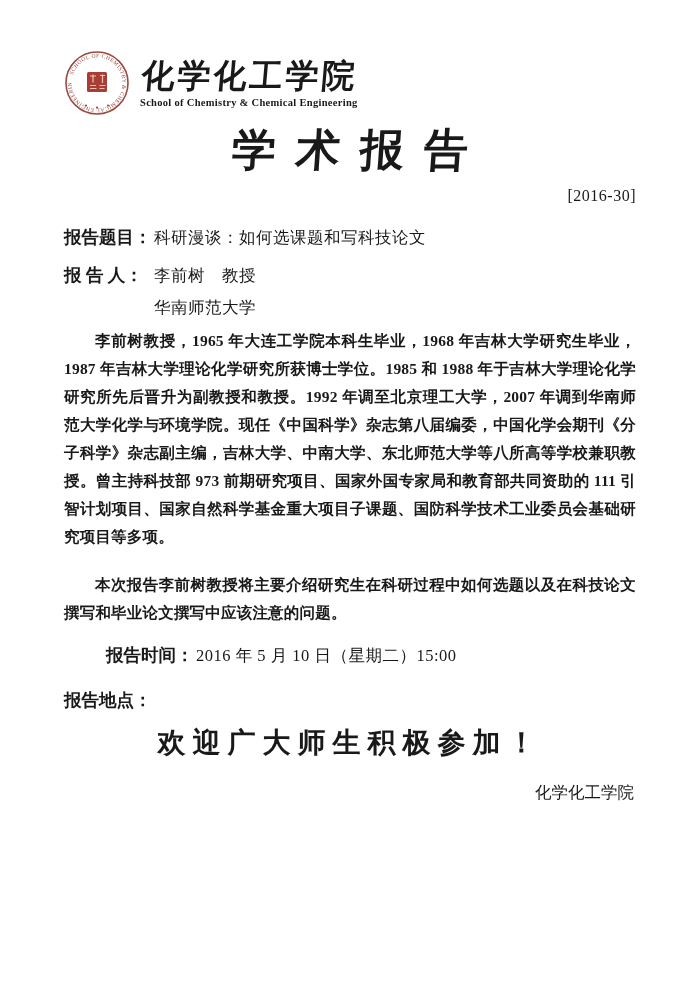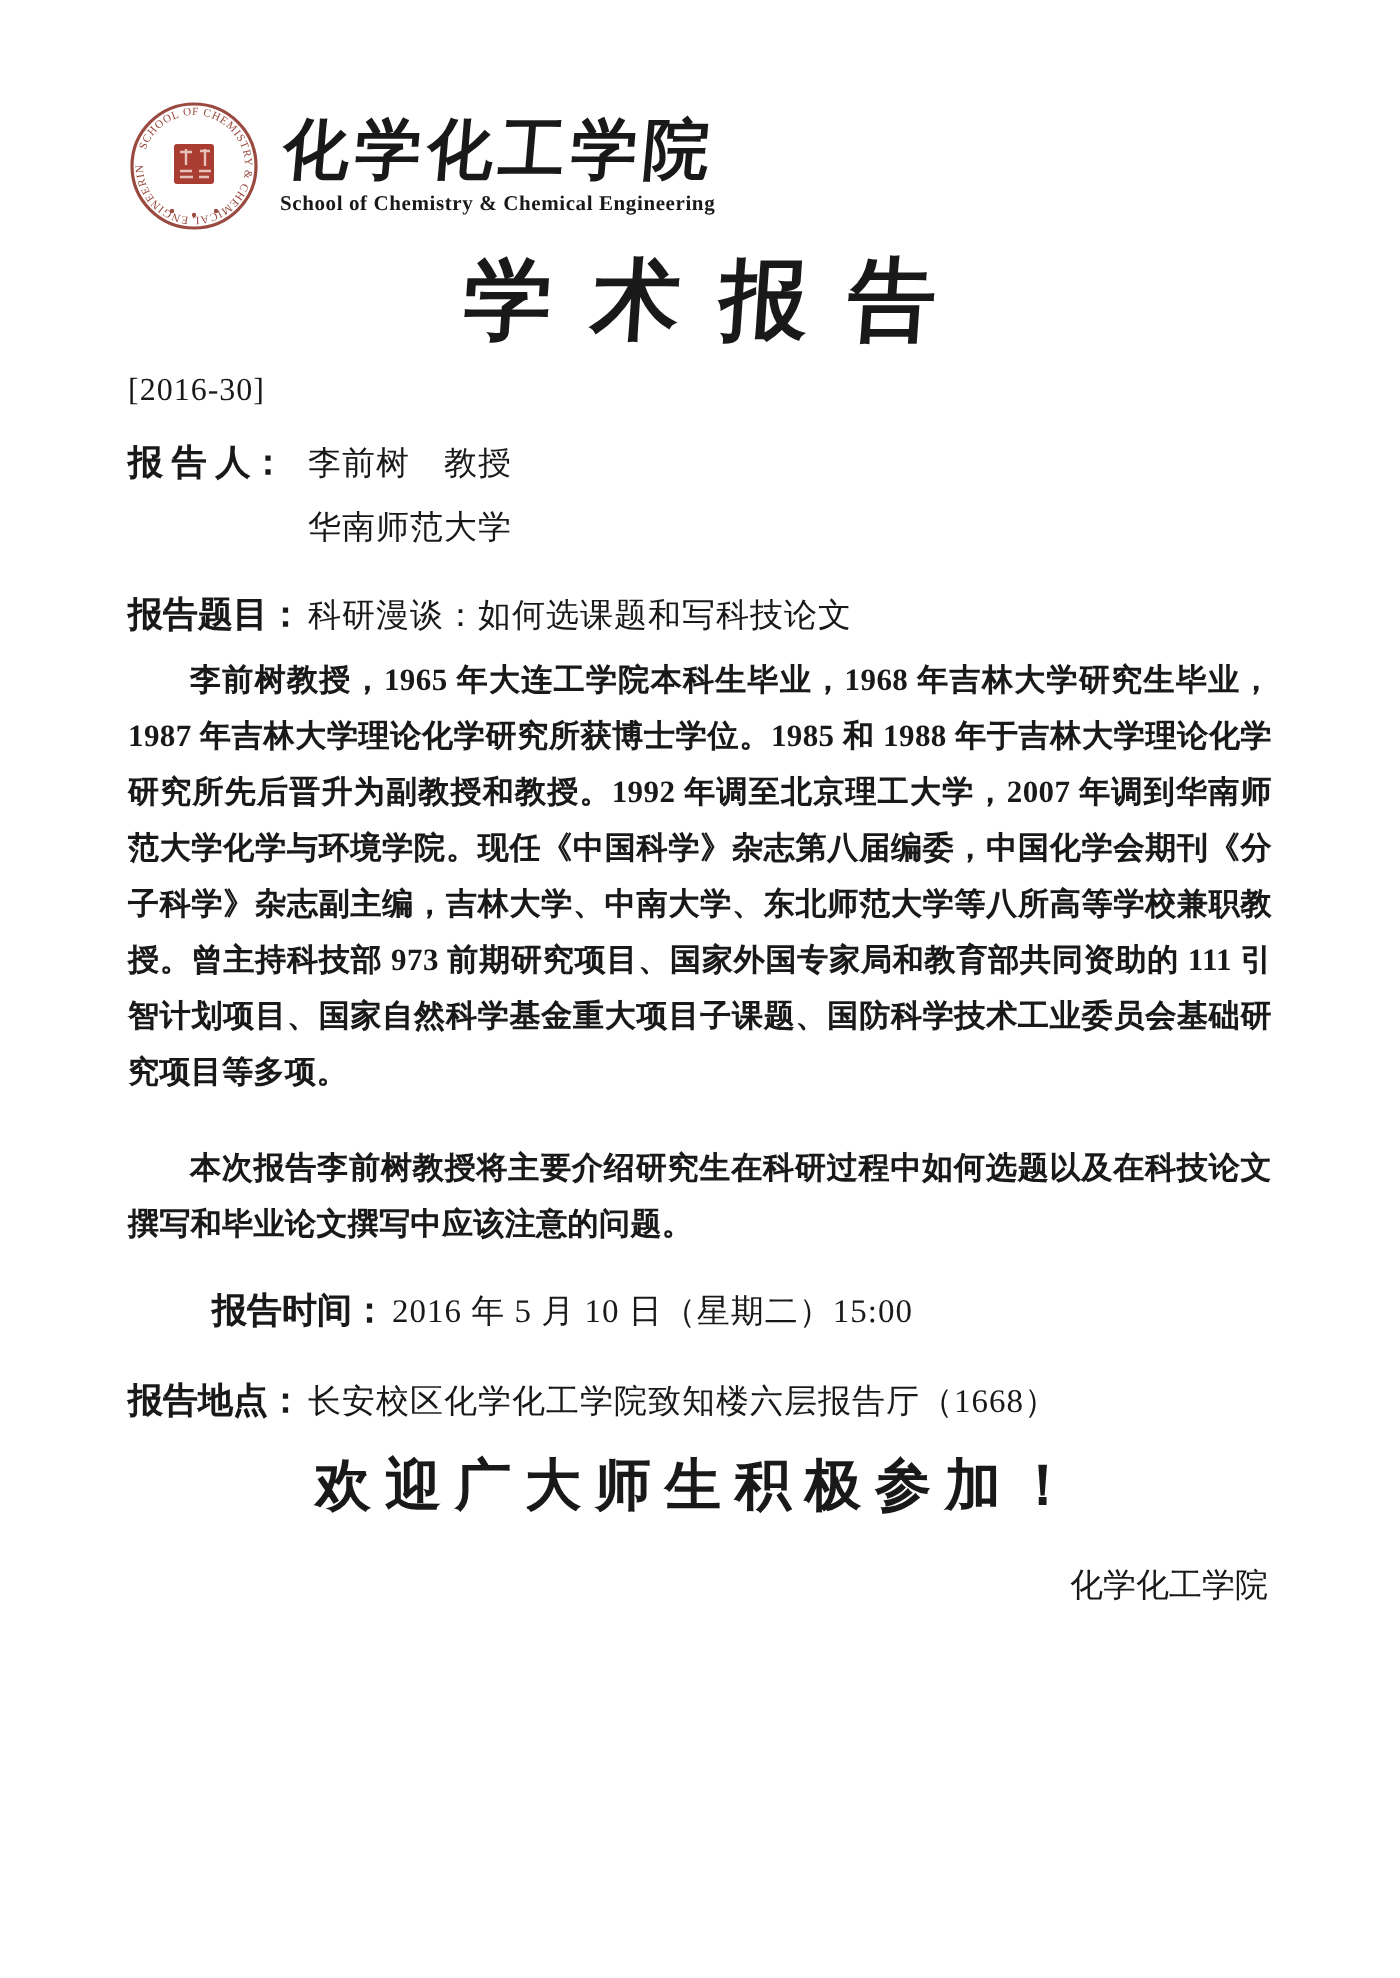--- a/index.html
+++ b/index.html
@@ -16,21 +16,21 @@
   .logo-name{
     font-size:33px;font-weight:900;letter-spacing:3px;line-height:1.1;
     transform:skewX(-5deg);transform-origin:left bottom;white-space:nowrap;
   }
   .logo-sub{font-size:10.5px;font-weight:bold;letter-spacing:0.3px;margin-top:2px;}
   
   .doc-title{
     text-align:center;font-size:44px;font-weight:900;letter-spacing:20px;
     text-indent:20px;margin-top:10px;line-height:1.15;transform:skewX(-4deg);
   }
-  .doc-number{text-align:left;font-size:16px;margin-top:10px;letter-spacing:0.5px;}
+  .doc-number{text-align:right;font-size:16px;margin-top:10px;letter-spacing:0.5px;}
   
   .row{display:flex;align-items:baseline;}
   .row.topic{margin-top:20px;}
   .row.speaker{margin-top:14px;}
   .row .label{font-weight:bold;font-size:17.5px;flex:0 0 90px;white-space:nowrap;}
   .row .value{font-size:16.5px;letter-spacing:0.5px;}
   .speaker-block .line2{font-size:16.5px;margin-top:10px;letter-spacing:0.5px;}
   
   .intro-label{font-weight:bold;font-size:17.5px;margin-top:20px;}
   .para{
@@ -74,43 +74,42 @@
     </div>
     <div class="logo-text">
       <div class="logo-name">化学化工学院</div>
       <div class="logo-sub">School of Chemistry &amp; Chemical Engineering</div>
     </div>
   </div>
 
   <div class="doc-title">学术报告</div>
   <div class="doc-number">[2016-30]</div>
 
+  <div class="row topic">
+    <span class="label">报告题目：</span>
+    <span class="value">科研漫谈：如何选课题和写科技论文</span>
+  </div>
+
   <div class="row speaker">
     <span class="label">报 告 人：</span>
     <span class="speaker-block">
       <span class="value">李前树　教授</span>
       <div class="line2">华南师范大学</div>
     </span>
-  </div>
-
-  <div class="row topic">
-    <span class="label">报告题目：</span>
-    <span class="value">科研漫谈：如何选课题和写科技论文</span>
   </div>
 
   <p class="para first">李前树教授，1965 年大连工学院本科生毕业，1968 年吉林大学研究生毕业，1987 年吉林大学理论化学研究所获博士学位。1985 和 1988 年于吉林大学理论化学研究所先后晋升为副教授和教授。1992 年调至北京理工大学，2007 年调到华南师范大学化学与环境学院。现任《中国科学》杂志第八届编委，中国化学会期刊《分子科学》杂志副主编，吉林大学、中南大学、东北师范大学等八所高等学校兼职教授。曾主持科技部 973 前期研究项目、国家外国专家局和教育部共同资助的 111 引智计划项目、国家自然科学基金重大项目子课题、国防科学技术工业委员会基础研究项目等多项。</p>
   <p class="para highlight">本次报告李前树教授将主要介绍研究生在科研过程中如何选题以及在科技论文撰写和毕业论文撰写中应该注意的问题。</p>
 
   <div class="row time">
     <span class="label">报告时间：</span>
     <span class="value">2016 年 5 月 10 日（星期二）15:00</span>
   </div>
   <div class="row venue">
     <span class="label">报告地点：</span>
-    <span class="value">长安校区化学化工学院致知楼六层报告厅（1668）</span>
   </div>
 
   <div class="welcome">欢迎广大师生积极参加！</div>
 
   <div class="footer">
     <div>化学化工学院</div>
   </div>
 
 </div>
 

